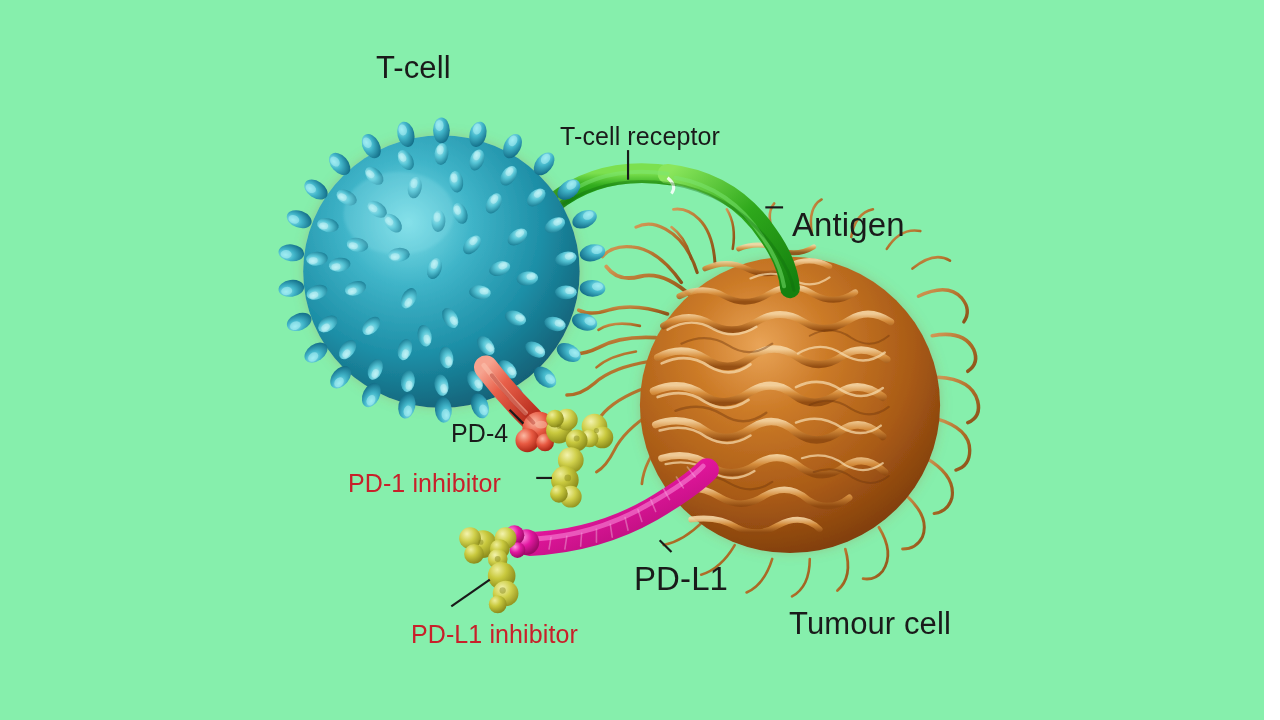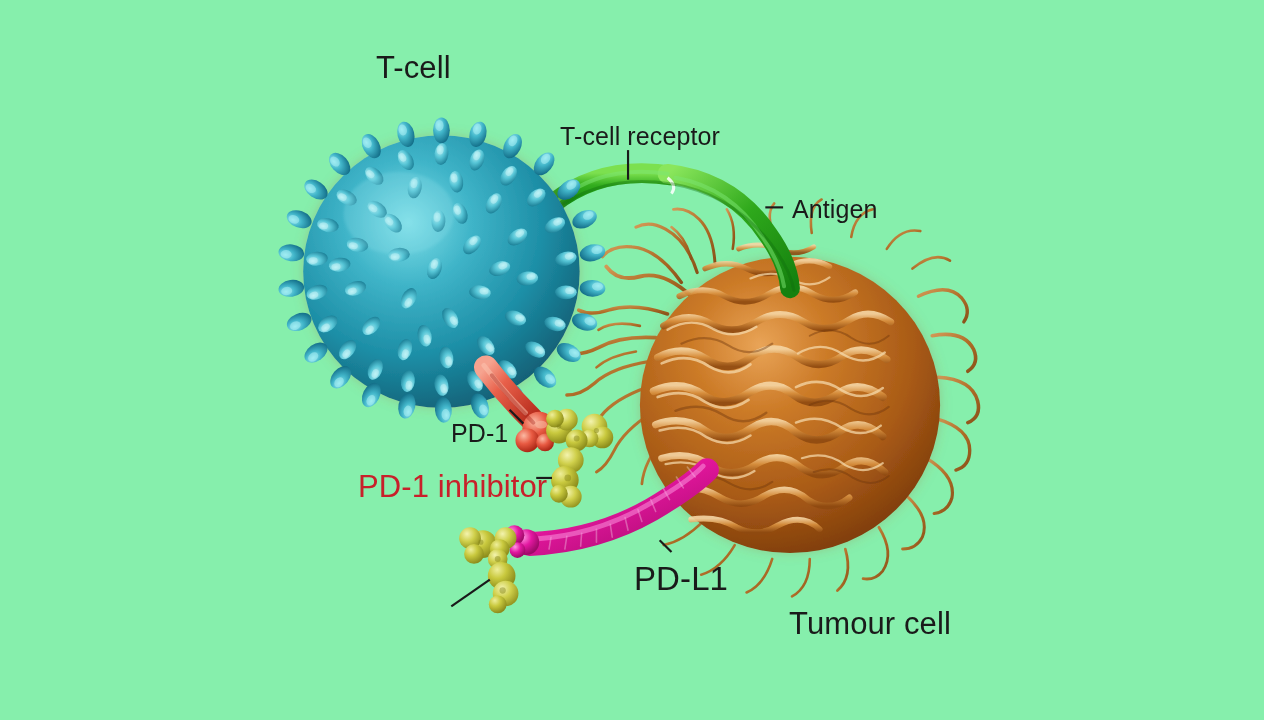--- a/index.html
+++ b/index.html
@@ -26,23 +26,23 @@
     position: absolute;
     white-space: nowrap;
     line-height: 1;
     letter-spacing: .1px;
   }
   .lbl-black { color: #1a1a1a; }
   .lbl-red   { color: #c8202a; }
 
   #lbl-tcell        { left: 376px; top: 52px;  font-size: 31px; }
   #lbl-tcr          { left: 560px; top: 124px; font-size: 25px; }
-  #lbl-antigen      { left: 792px; top: 197px; font-size: 25px; }
+  #lbl-antigen      { left: 792px; top: 208px; font-size: 33px; }
   #lbl-pd1          { left: 451px; top: 421px; font-size: 25px; }
-  #lbl-pd1-inh      { left: 358px; top: 471px; font-size: 31px; }
+  #lbl-pd1-inh      { left: 348px; top: 471px; font-size: 25px; }
   #lbl-pdl1         { left: 634px; top: 562px; font-size: 33px; }
   #lbl-pdl1-inh     { left: 411px; top: 622px; font-size: 25px; }
   #lbl-tumour       { left: 789px; top: 608px; font-size: 31px; }
 </style>
 </head>
 <body>
 
 <div id="stage">
 
   <svg id="scene" viewBox="0 0 1280 720" xmlns="http://www.w3.org/2000/svg">
@@ -429,22 +429,23 @@
       <line x1="457" y1="614" x2="496" y2="587"></line>
     </g>
   </svg>
 
   <div class="lbl lbl-black" id="lbl-tcell">T-cell</div>
 
   <div class="lbl lbl-black" id="lbl-tcr">T-cell receptor</div>
 
   <div class="lbl lbl-black" id="lbl-antigen">Antigen</div>
 
-  <div class="lbl lbl-black" id="lbl-pd1">PD-1</div>
+  <div class="lbl lbl-black" id="lbl-pd1">PD-4</div>
 
   <div class="lbl lbl-red" id="lbl-pd1-inh">PD-1 inhibitor</div>
 
   <div class="lbl lbl-black" id="lbl-pdl1">PD-L1</div>
 
+  <div class="lbl lbl-red" id="lbl-pdl1-inh">PD-L1 inhibitor</div>
 
   <div class="lbl lbl-black" id="lbl-tumour">Tumour cell</div>
 
 </div>
 
 </body></html>

